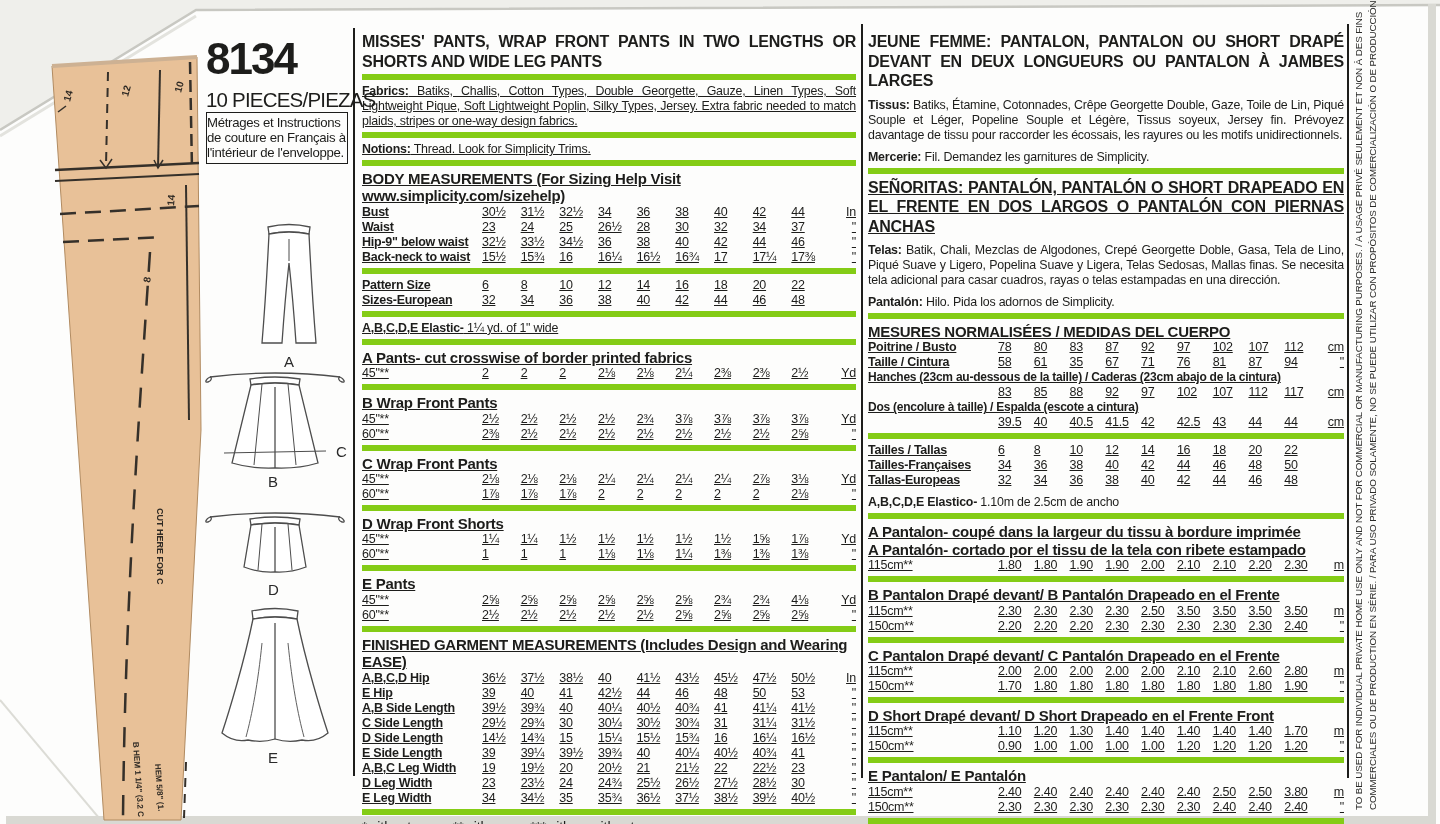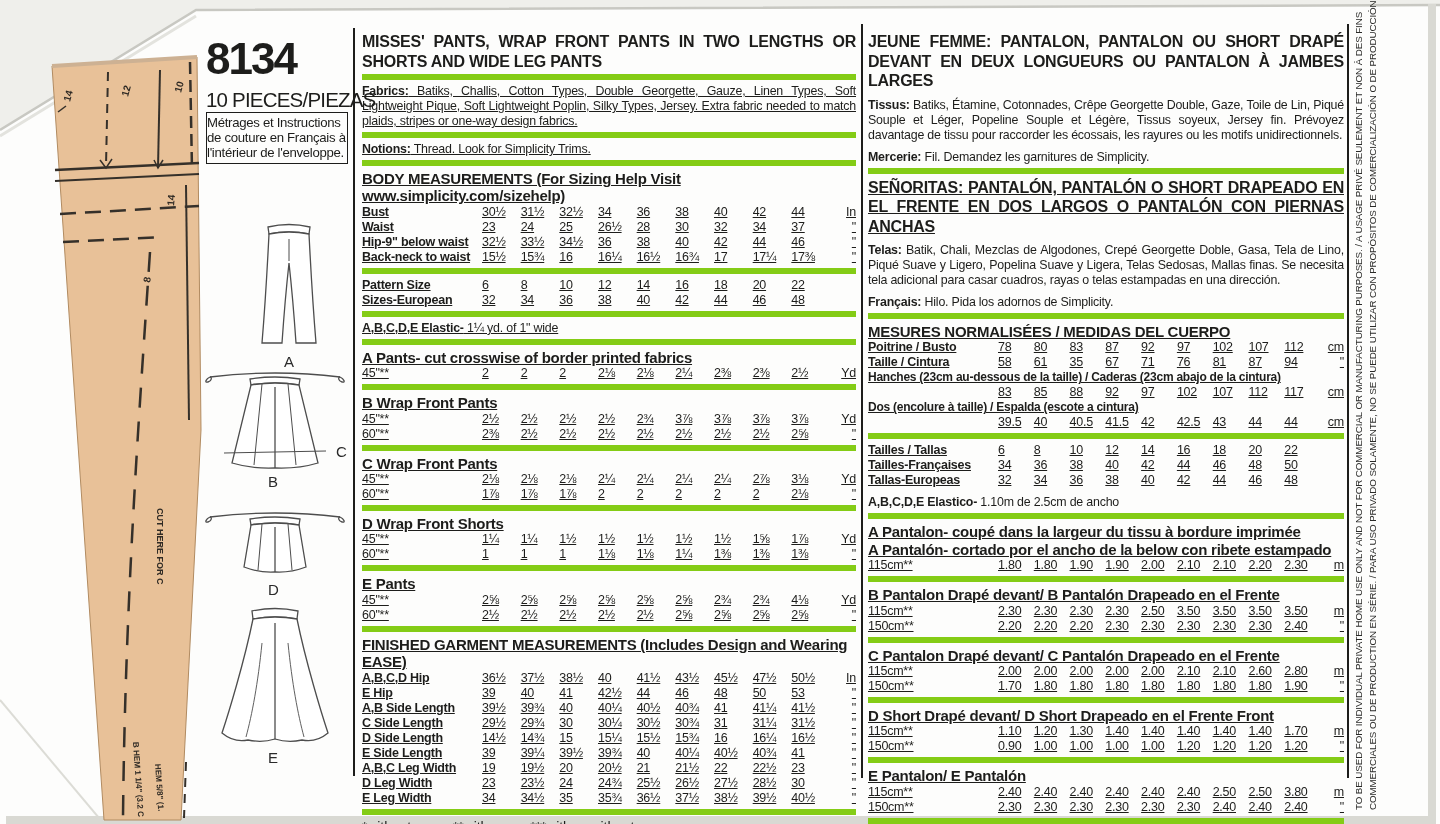--- a/index.html
+++ b/index.html
@@ -514,21 +514,21 @@
         <div class="sec">
           <div class="para"><span class="plabel">Mercerie:</span> Fil. Demandez les garnitures de Simplicity.</div>
         </div>
         <div class="sec rule">
           <div class="sec-title big">SEÑORITAS: PANTALÓN, PANTALÓN O SHORT DRAPEADO EN EL FRENTE EN DOS LARGOS O PANTALÓN CON PIERNAS ANCHAS</div>
         </div>
         <div class="sec">
           <div class="para"><span class="plabel">Telas:</span> Batik, Chali, Mezclas de Algodones, Crepé Georgette Doble, Gasa, Tela de Lino, Piqué Suave y Ligero, Popelina Suave y Ligera, Telas Sedosas, Mallas finas. Se necesita tela adicional para casar cuadros, rayas o telas estampadas en una dirección.</div>
         </div>
         <div class="sec">
-          <div class="para"><span class="plabel">Français:</span> Hilo. Pida los adornos de Simplicity.</div>
+          <div class="para"><span class="plabel">Pantalón:</span> Hilo. Pida los adornos de Simplicity.</div>
         </div>
         <div class="sec rule">
           <div class="sec-title">MESURES NORMALISÉES / MEDIDAS DEL CUERPO</div>
           <div class="trow">
             <span class="tlabel b">Poitrine / Busto</span>
             <span class="tval">78</span>
             <span class="tval">80</span>
             <span class="tval">83</span>
             <span class="tval">87</span>
             <span class="tval">92</span>
@@ -619,21 +619,21 @@
             <span class="tval">46</span>
             <span class="tval">48</span>
             <span class="tunit"></span>
           </div>
         </div>
         <div class="sec">
           <div class="para"><span class="plabel">A,B,C,D,E Elastico-</span> 1.10m de 2.5cm de ancho</div>
         </div>
         <div class="sec rule">
           <div class="sec-title">A Pantalon- coupé dans la largeur du tissu à bordure imprimée</div>
-          <div class="sec-title">A Pantalón- cortado por el ancho de la below con ribete estampado</div>
+          <div class="sec-title">A Pantalón- cortado por el tissu de la tela con ribete estampado</div>
           <div class="trow">
             <span class="tlabel">115cm**</span>
             <span class="tval">1.80</span>
             <span class="tval">1.80</span>
             <span class="tval">1.90</span>
             <span class="tval">1.90</span>
             <span class="tval">2.00</span>
             <span class="tval">2.10</span>
             <span class="tval">2.10</span>
             <span class="tval">2.20</span>

